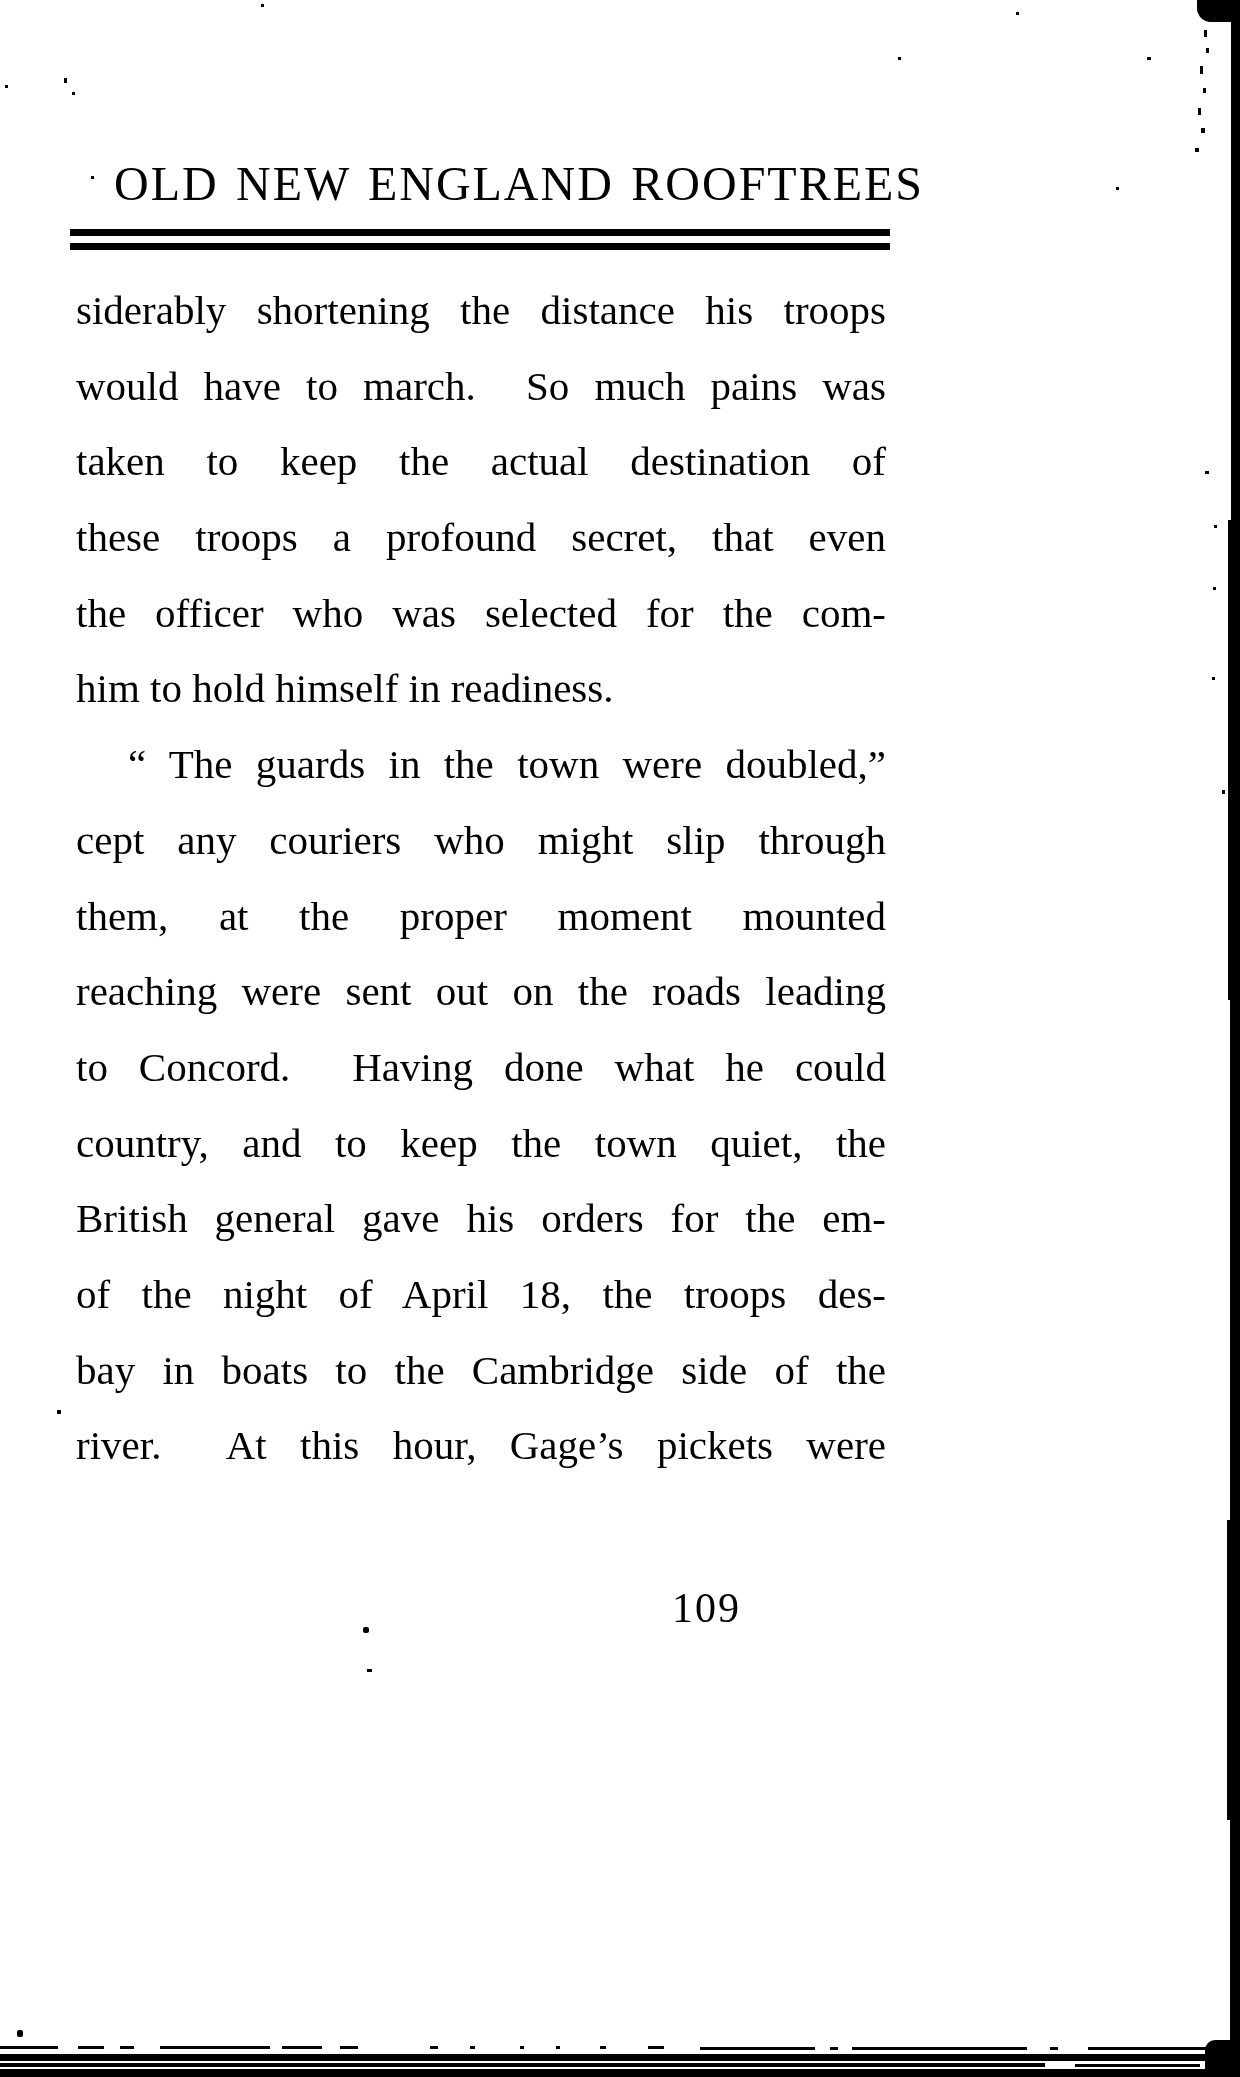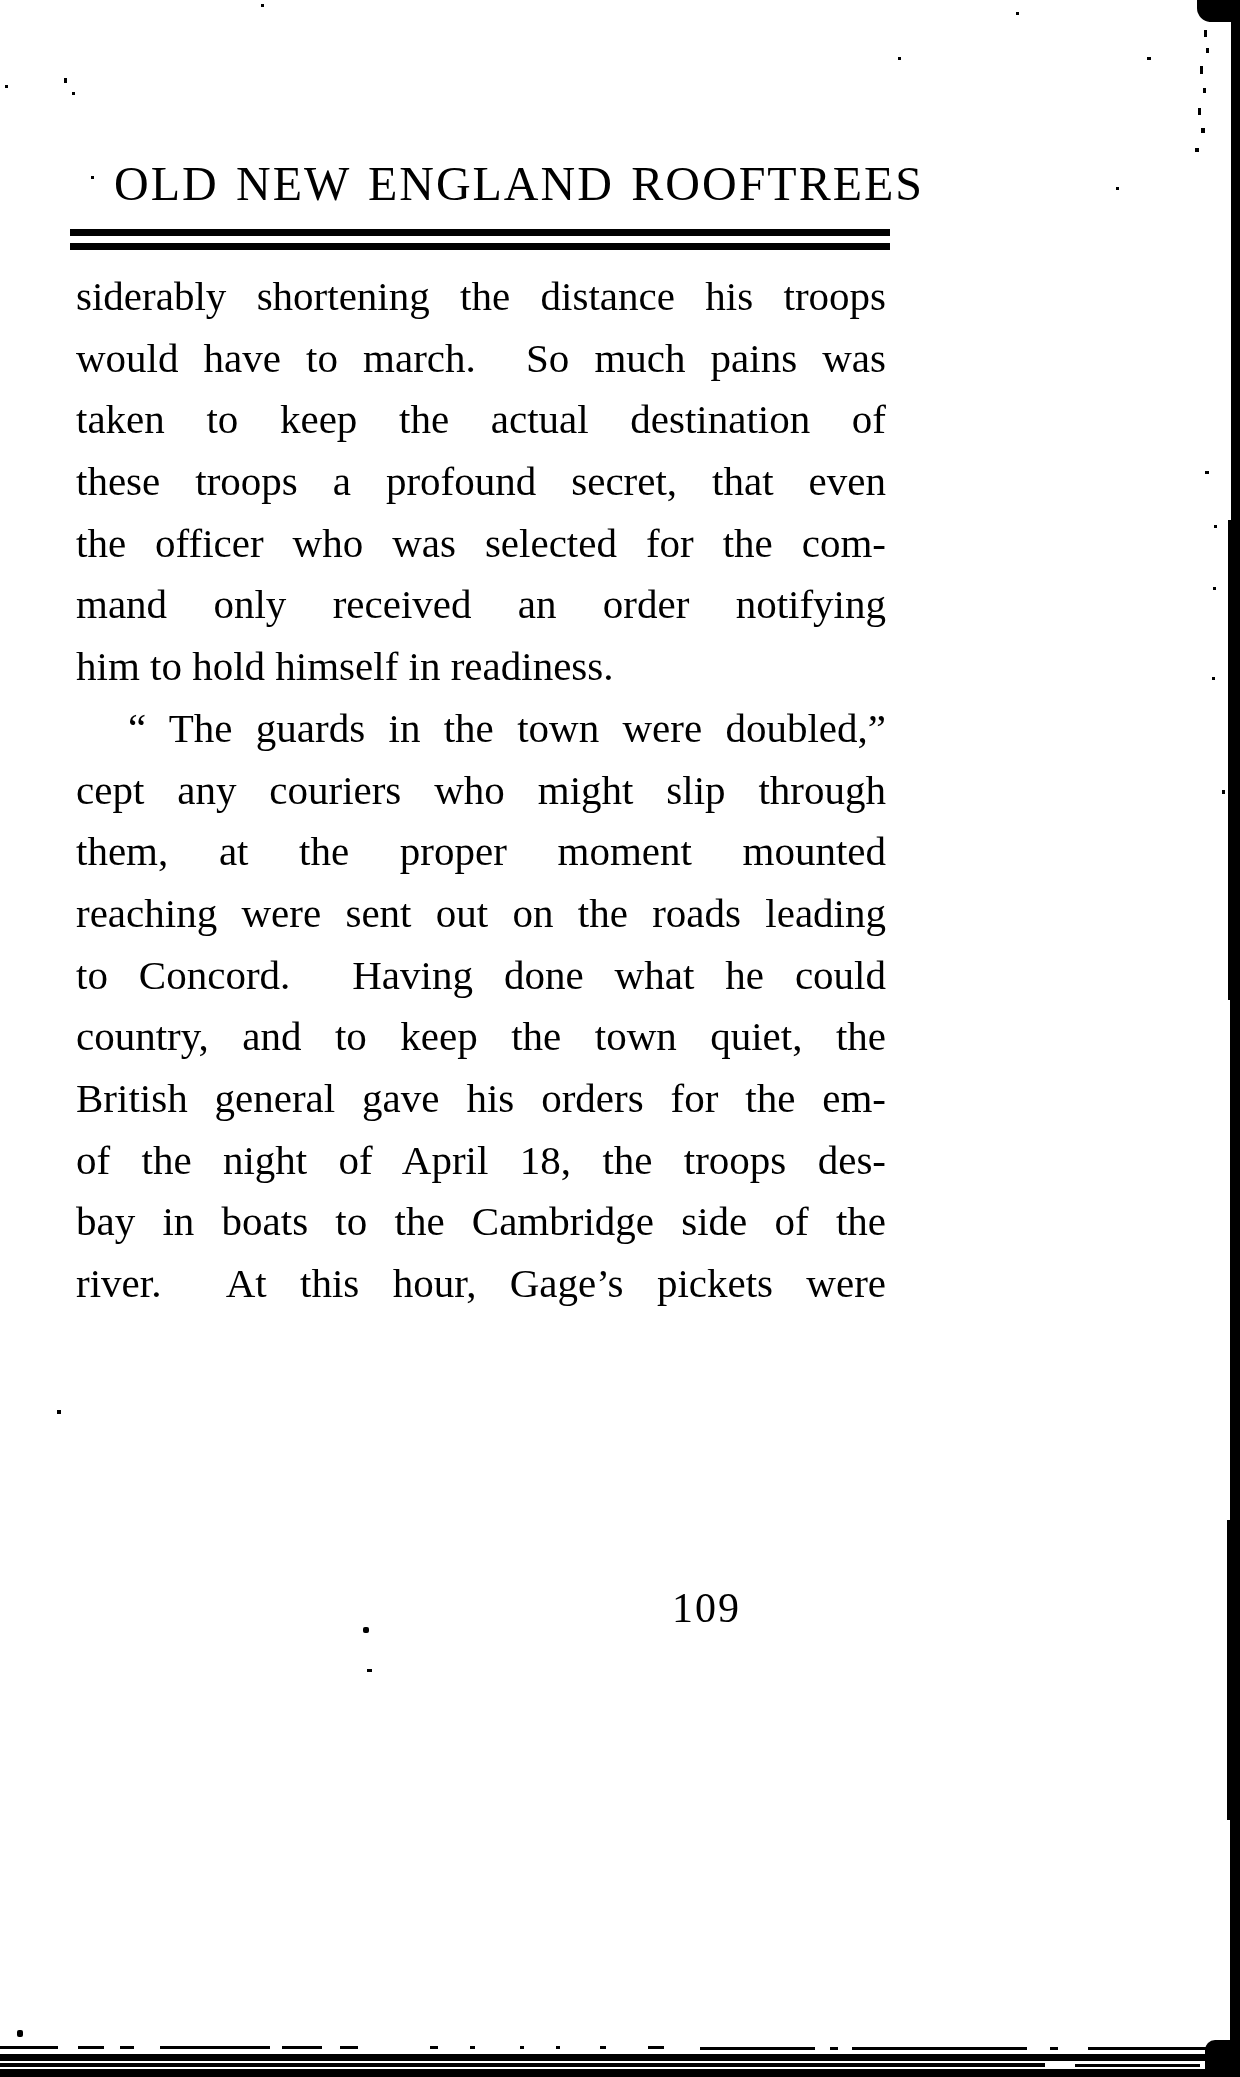--- a/index.html
+++ b/index.html
@@ -21,21 +21,21 @@
   }
   .rule{position:absolute;left:70px;width:820px;background:#000;}
   .rule-top{top:229px;height:7px;}
   .rule-bottom{top:243px;height:7px;}
   .body-text{
     position:absolute;left:76px;top:266px;width:810px;
     font-size:41px;line-height:61.7px;
   }
   .line{
     height:61.7px;
-    text-align:justify;text-align-last:justify;
+    text-align:justify;text-align-last:justify;margin-top:14px;
   }
   .line.flush-left{text-align:left;text-align-last:left;}
   .line.indent{padding-left:52px;}
   .page-number{
     position:absolute;left:672px;top:1584px;
     font-size:42px;line-height:48px;letter-spacing:2px;
   }
   .art{position:absolute;background:#000;}
   .blob-tr{border-radius:0 0 0 14px;}
   .blob-br{border-radius:10px 0 0 0;}
@@ -48,21 +48,20 @@
   <div class="running-head">OLD NEW ENGLAND ROOFTREES</div>
   <div class="rule rule-top"></div>
   <div class="rule rule-bottom"></div>
 
   <div class="body-text">
     <div class="line">siderably shortening the distance his troops</div>
     <div class="line">would have to march.&nbsp; So much pains was</div>
     <div class="line">taken to keep the actual destination of</div>
     <div class="line">these troops a profound secret, that even</div>
     <div class="line">the officer who was selected for the com-</div>
-    <div class="line">mand only received an order notifying</div>
     <div class="line flush-left">him to hold himself in readiness.</div>
     <div class="line indent">“ The guards in the town were doubled,”</div>
     <div class="line">cept any couriers who might slip through</div>
     <div class="line">them, at the proper moment mounted</div>
     <div class="line">reaching were sent out on the roads leading</div>
     <div class="line">to Concord.&nbsp; Having done what he could</div>
     <div class="line">country, and to keep the town quiet, the</div>
     <div class="line">British general gave his orders for the em-</div>
     <div class="line">of the night of April 18, the troops des-</div>
     <div class="line">bay in boats to the Cambridge side of the</div>

